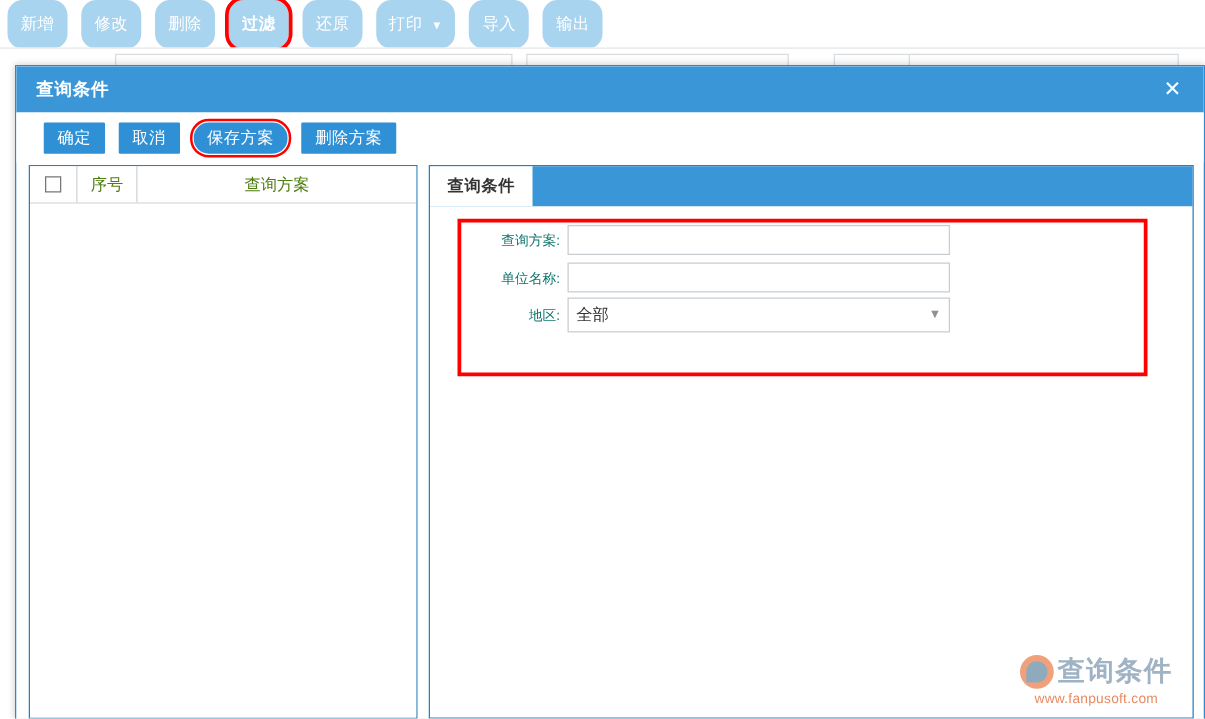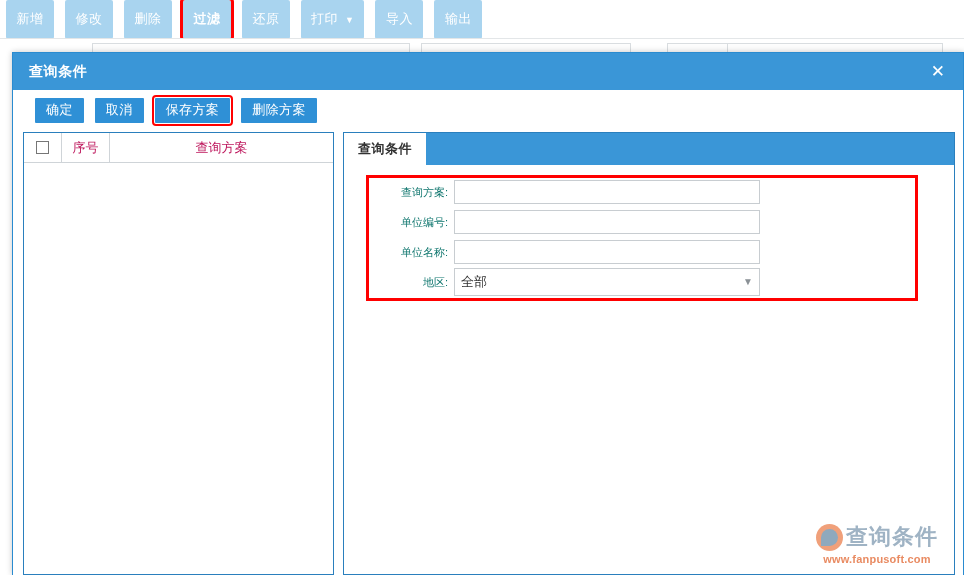--- a/index.html
+++ b/index.html
@@ -33,21 +33,21 @@
     box-sizing: border-box;
   }
   .bg-btn {
     height: 39px;
     min-width: 48px;
     margin-right: 11px;
     background: #a9d4ef;
     color: #ffffff;
     font-size: 13px;
     border: none;
-    border-radius: 2px;
+    border-radius: 12px;
     display: flex;
     align-items: center;
     justify-content: center;
     padding: 0 10px;
     box-sizing: border-box;
     cursor: pointer;
     letter-spacing: 0.5px;
     position: relative;
   }
   .bg-btn.highlighted {
@@ -134,20 +134,21 @@
     display: flex;
     align-items: center;
     justify-content: center;
     cursor: pointer;
     letter-spacing: 0.4px;
     box-sizing: border-box;
   }
   .dlg-btn.highlighted {
     outline: 2px solid #ff0000;
     outline-offset: 1px;
+    border-radius: 12px;
   }
 
   #dialog-body {
     position: relative;
     height: 446px;
     padding: 0 0 0 0;
     box-sizing: border-box;
   }
 
   
@@ -166,21 +167,21 @@
     height: 30px;
     border-bottom: 1px solid #cfd4d8;
     background: #ffffff;
     box-sizing: border-box;
   }
   .plan-th {
     display: flex;
     align-items: center;
     justify-content: center;
     font-size: 13px;
-    color: #be185d;
+    color: #4d7c0f;
     border-right: 1px solid #cfd4d8;
     box-sizing: border-box;
     height: 100%;
   }
   .plan-th.col-check { width: 38px; }
   .plan-th.col-index { width: 48px; }
   .plan-th.col-name  { flex: 1; border-right: none; }
   .grid-checkbox {
     width: 13px;
     height: 13px;
@@ -327,21 +328,21 @@
   #wm-name {
     font-size: 22px;
     font-weight: bold;
     color: #9fb3c4;
     letter-spacing: 1px;
     line-height: 1;
   }
   #wm-url {
     font-size: 11px;
     color: #e98b62;
-    font-weight: bold;
+    font-weight: normal;
     letter-spacing: 0.2px;
     margin-top: 2px;
   }
 </style>
 </head>
 <body>
 
 <div id="bg-layer">
 
   <div id="bg-toolbar">
@@ -410,24 +411,20 @@
 
     <div id="detail-panel">
       <div id="tabstrip">
           <div class="tab active">查询条件</div>
         </div>
 
       <div id="form-area">
         <div id="form-box"></div>
       <div class="form-row">
             <div class="form-label">查询方案:</div>
-            <input class="form-input" type="text" value="" style="">
-          </div>
-          <div class="form-row">
-            <div class="form-label">单位编号:</div>
             <input class="form-input" type="text" value="" style="">
           </div>
           <div class="form-row">
             <div class="form-label">单位名称:</div>
             <input class="form-input" type="text" value="" style="">
           </div>
           <div class="form-row">
             <div class="form-label">地区:</div>
             <div class="form-select">
               <span>全部</span>

